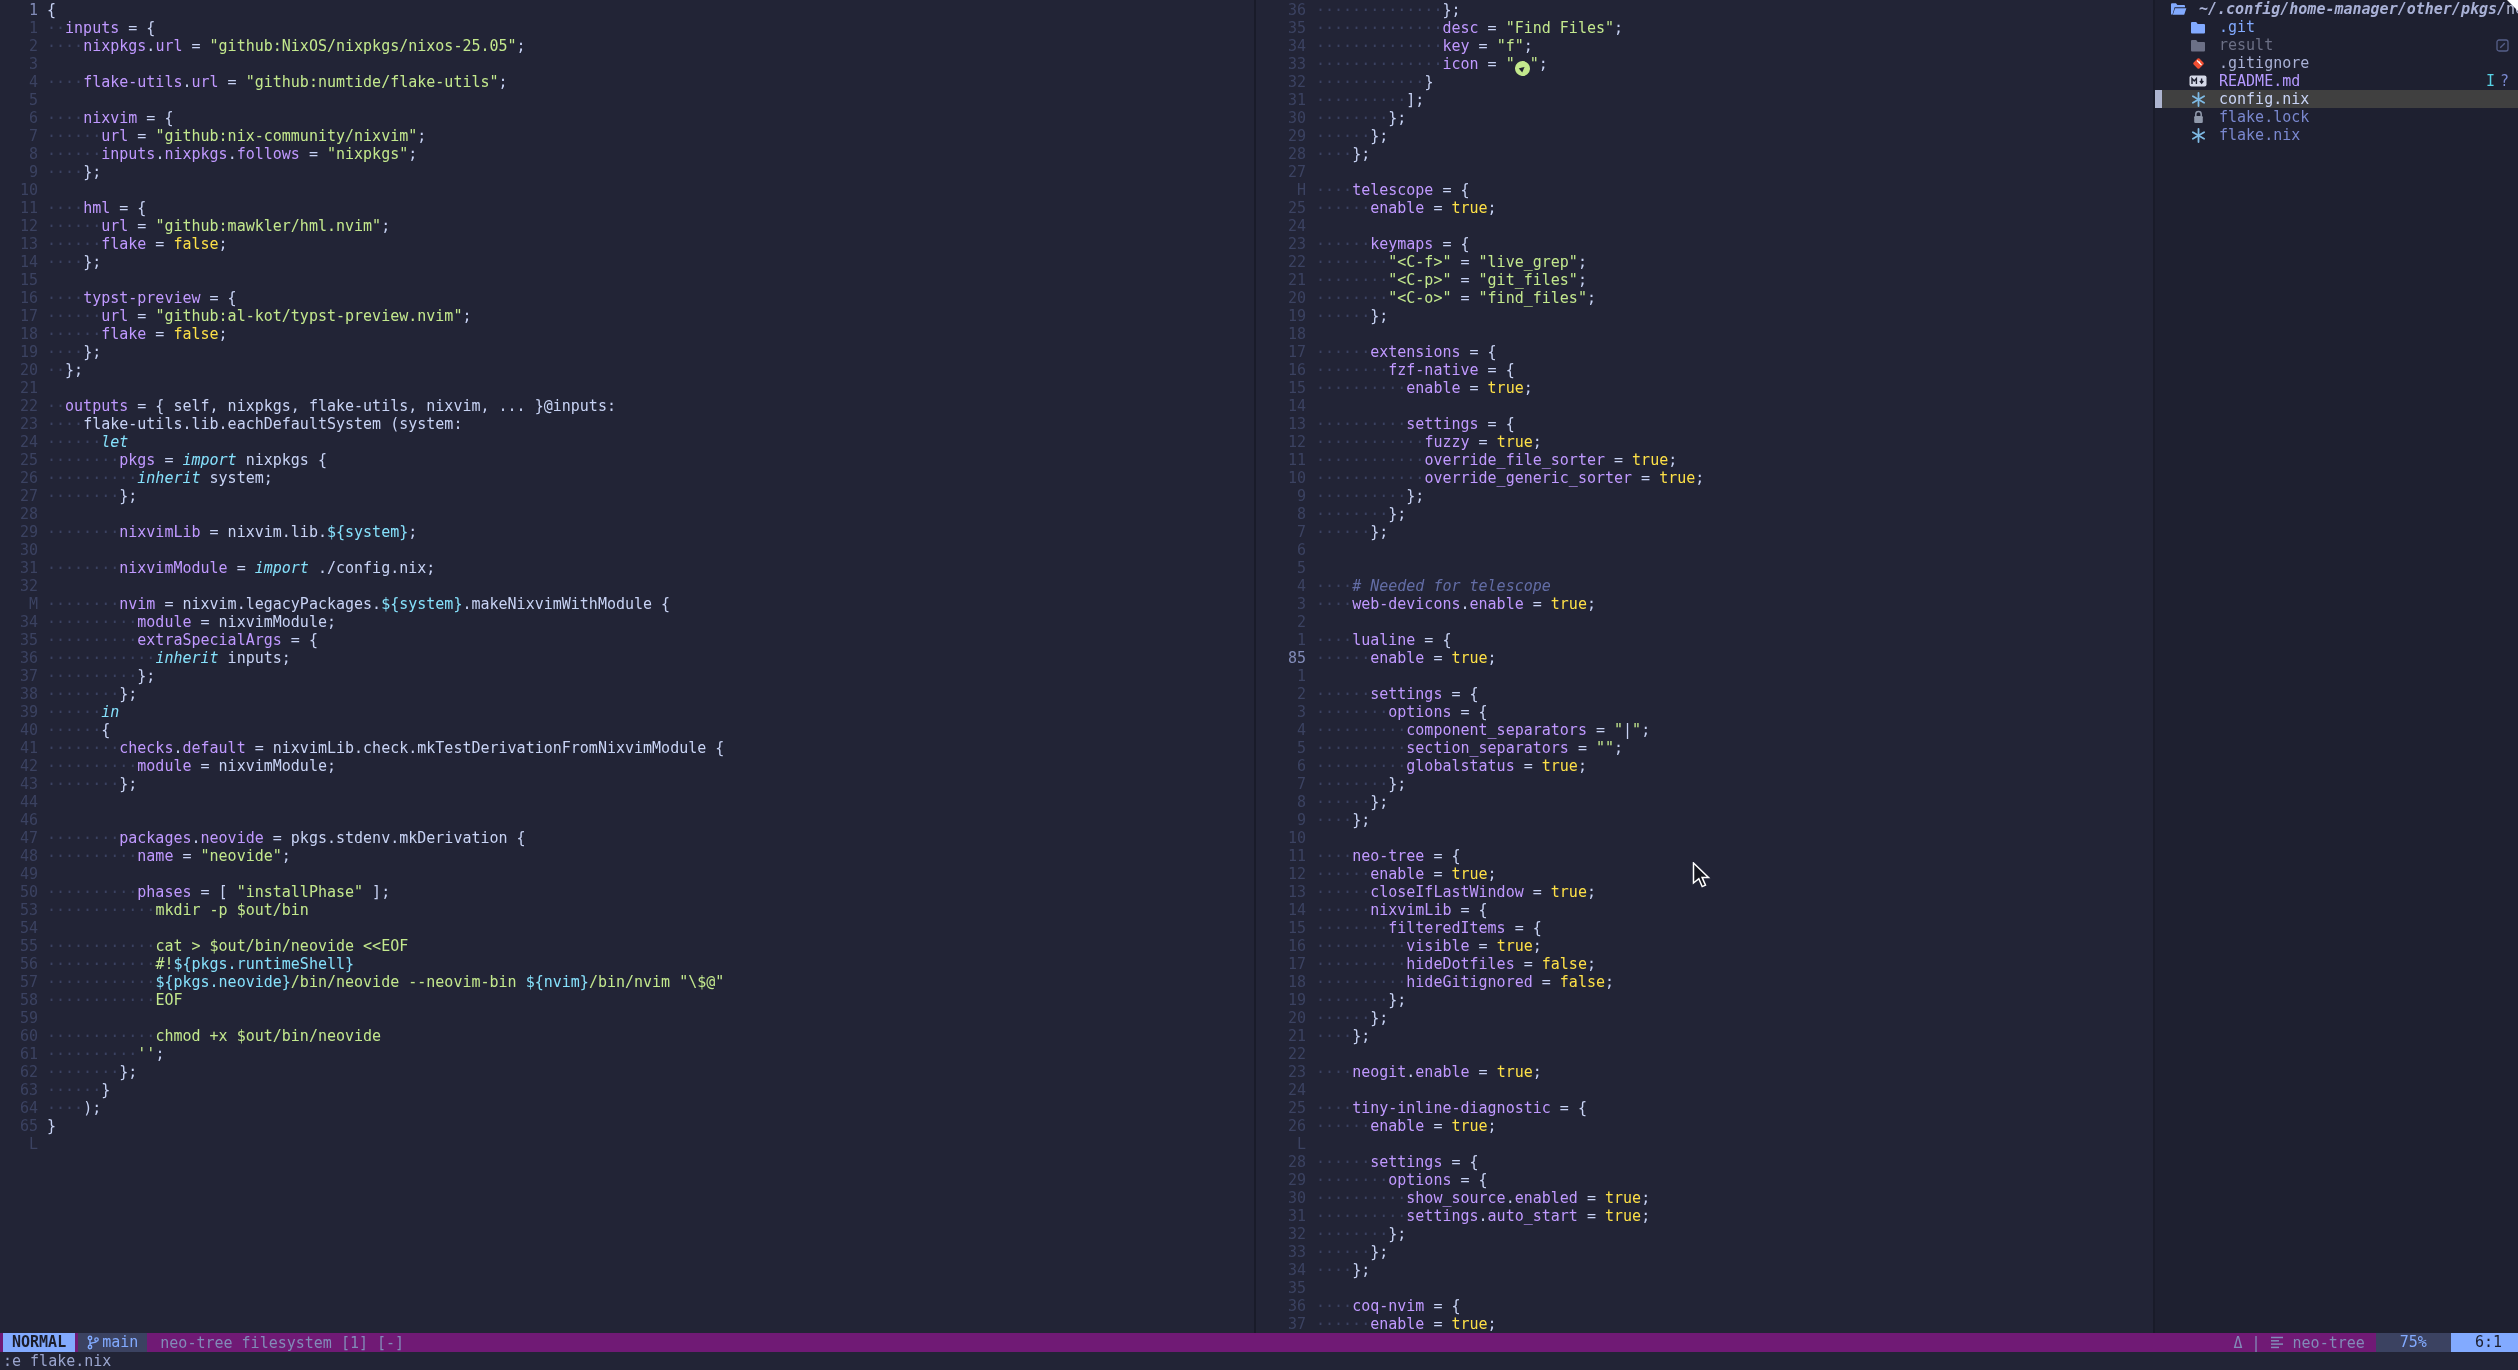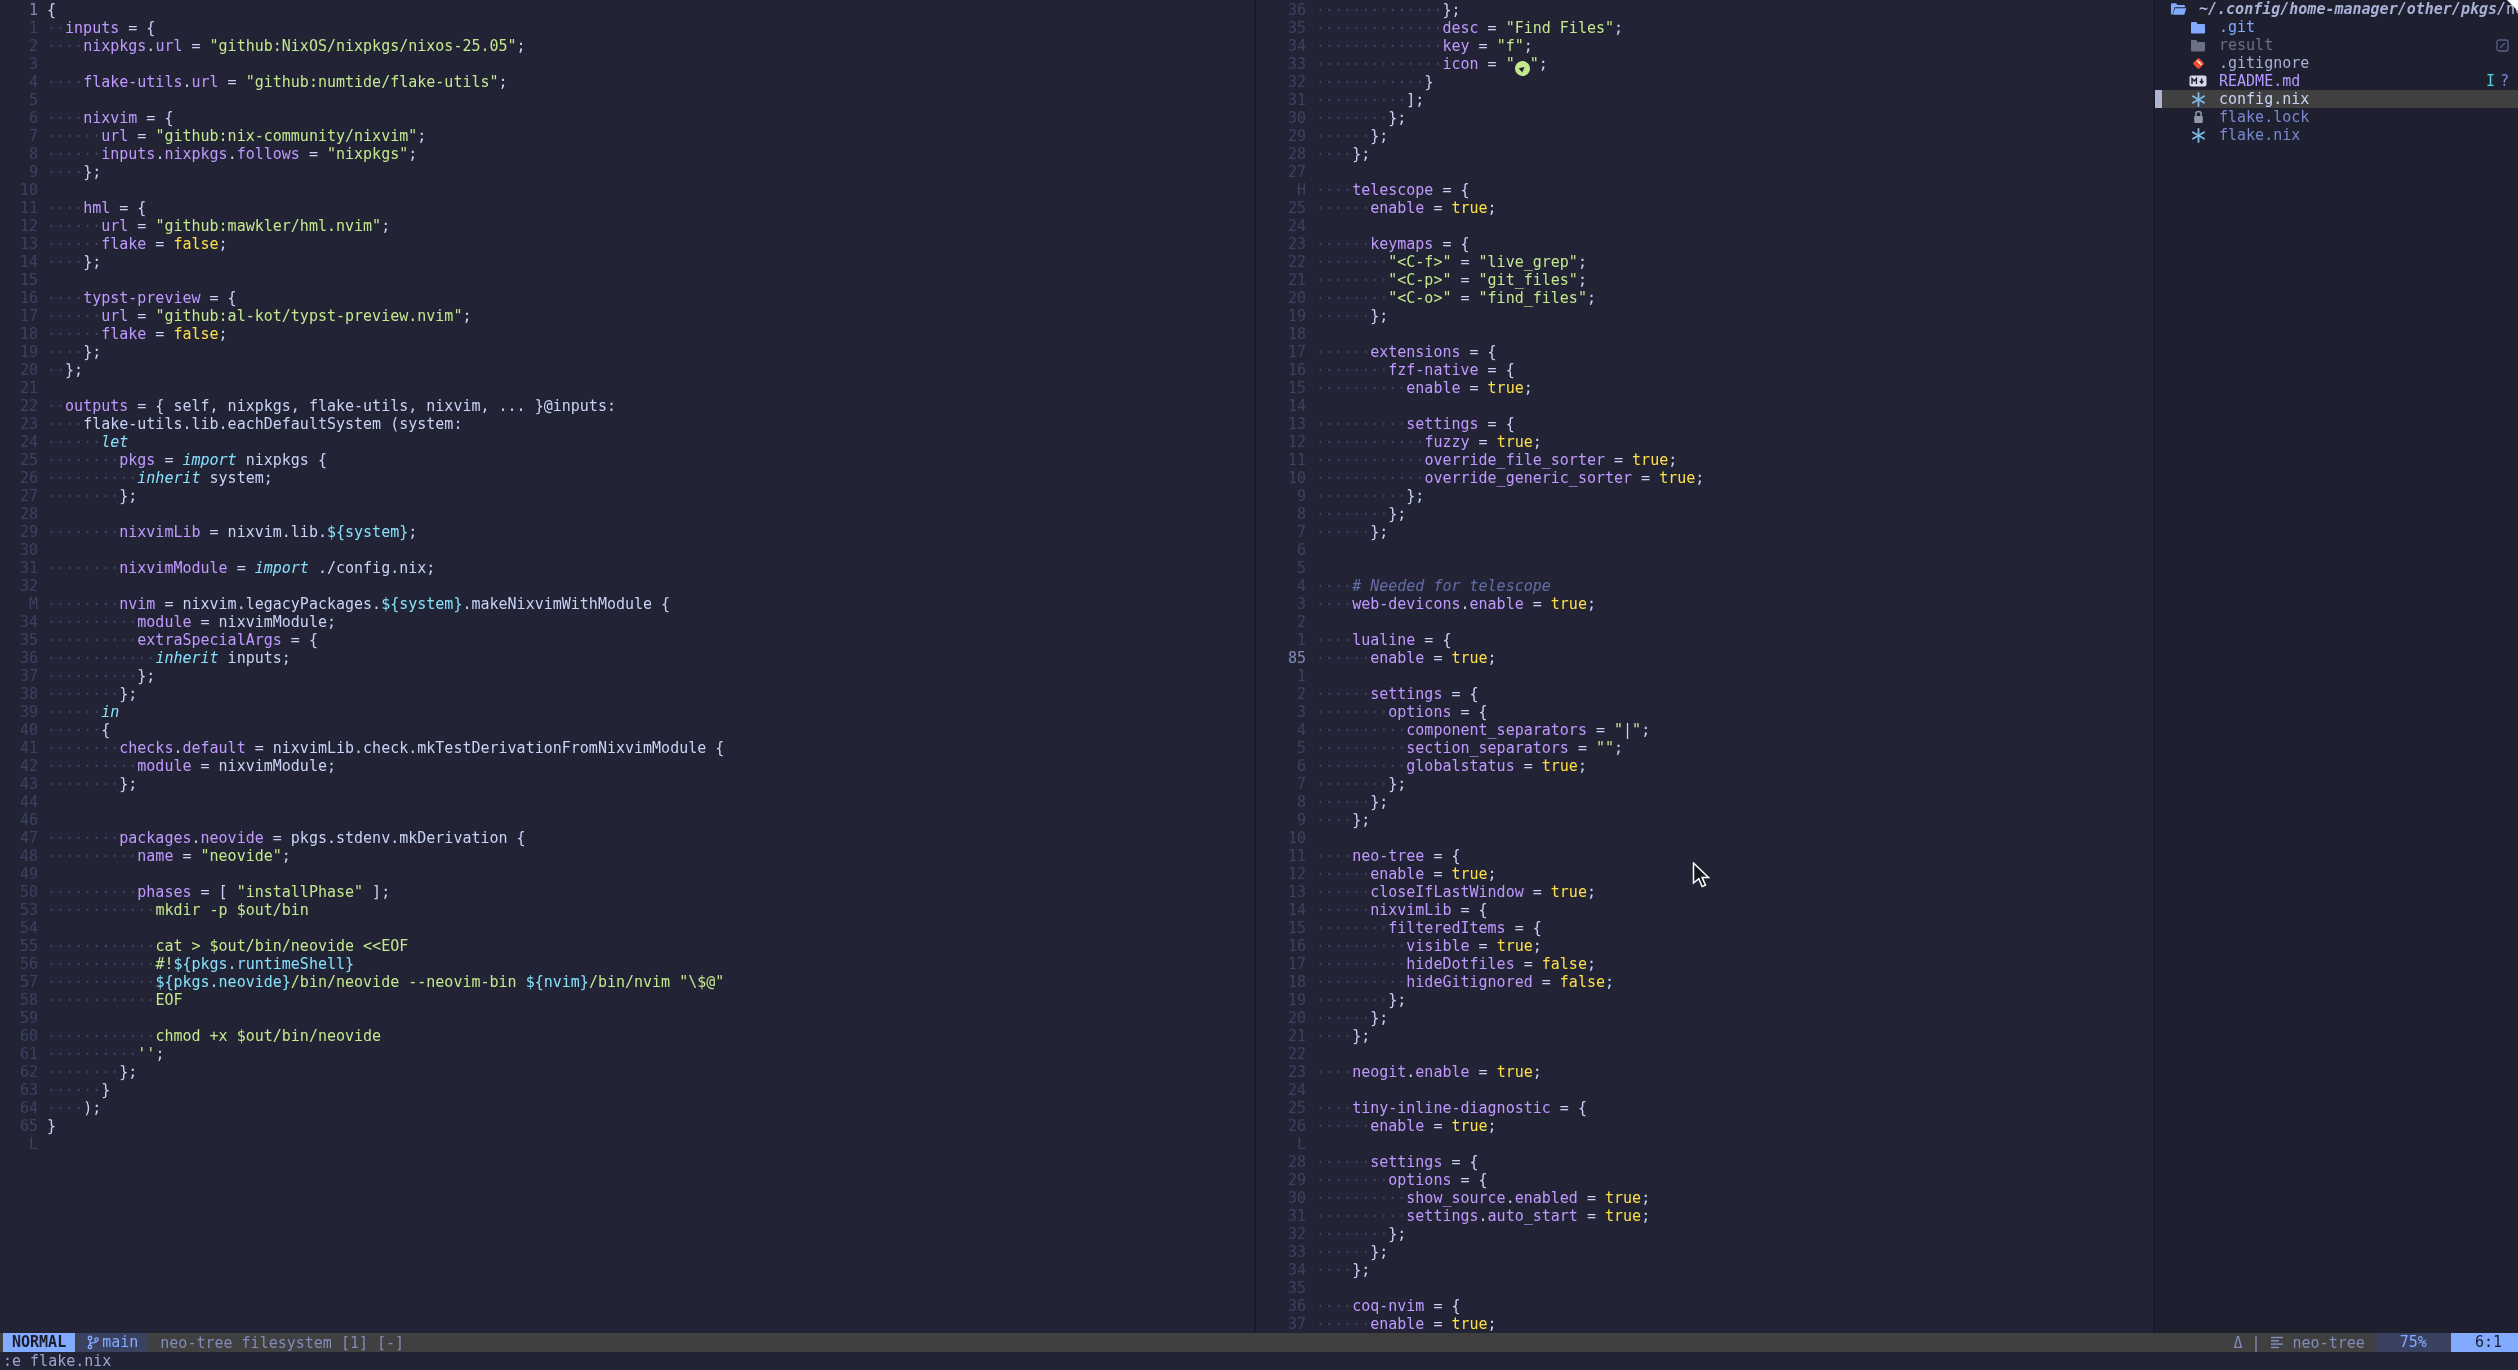--- a/index.html
+++ b/index.html
@@ -37,21 +37,21 @@
   .trow.root{padding-left:13px}
   .trow.selected{background:#404040}
   .selbar{position:absolute;left:0;top:0;width:7px;height:18px;background:#adb4cf}
   .tico{display:inline-flex;width:20px;justify-content:center;align-items:center;flex:0 0 20px}
   .tlabel{margin-left:11px}
   .root .tlabel{font-weight:bold;font-style:italic;color:#a9b1d6}
   .root .tail{font-weight:normal;font-style:normal;color:#b7bdd8}
   .tright{margin-left:auto;margin-right:9px;display:inline-flex;gap:5px;align-items:center}
 
   
-  .statusline{position:absolute;left:0;top:1333px;width:2518px;height:19px;background:#404040;
+  .statusline{position:absolute;left:0;top:1333px;width:2518px;height:19px;background:#701a75;
               display:flex;align-items:center}
   .chip{height:19px;line-height:19px;display:inline-flex;align-items:center}
   .chip.mode{background:#82aaff;color:#1b1d2b;font-weight:bold;padding:0 9px;margin-left:3px}
   .chip.branch{background:#3b4261;color:#82aaff;padding:0 9px;margin-left:3px;gap:3px}
   .fileinfo{color:#828bb8;margin-left:13px}
   .srt{margin-left:auto;display:inline-flex;align-items:center;color:#828bb8;gap:9px}
   .chip.pct{background:#3b4261;color:#82aaff;padding:0 24px;margin-left:11px}
   .chip.pos{background:#82aaff;color:#1b1d2b;padding:0 16px 0 24px}
 
   .cmdline{position:absolute;left:3px;top:1352px;height:18px;color:#9aa5ce;white-space:pre}

